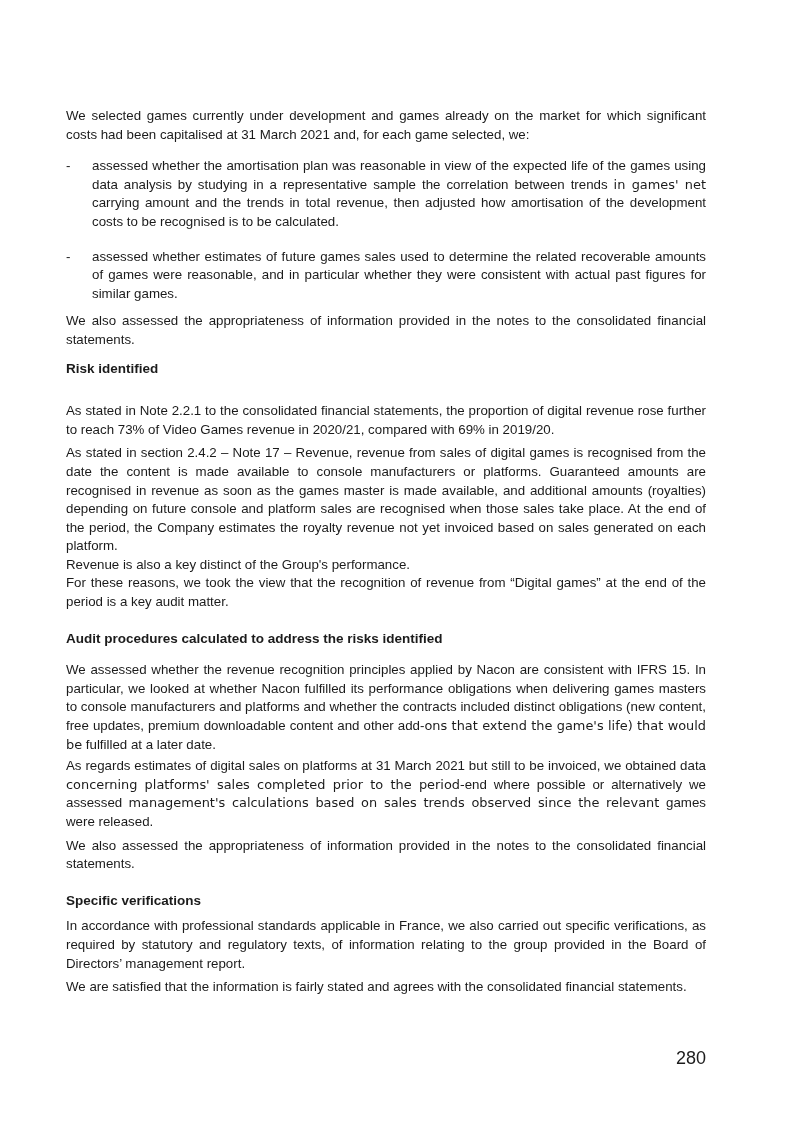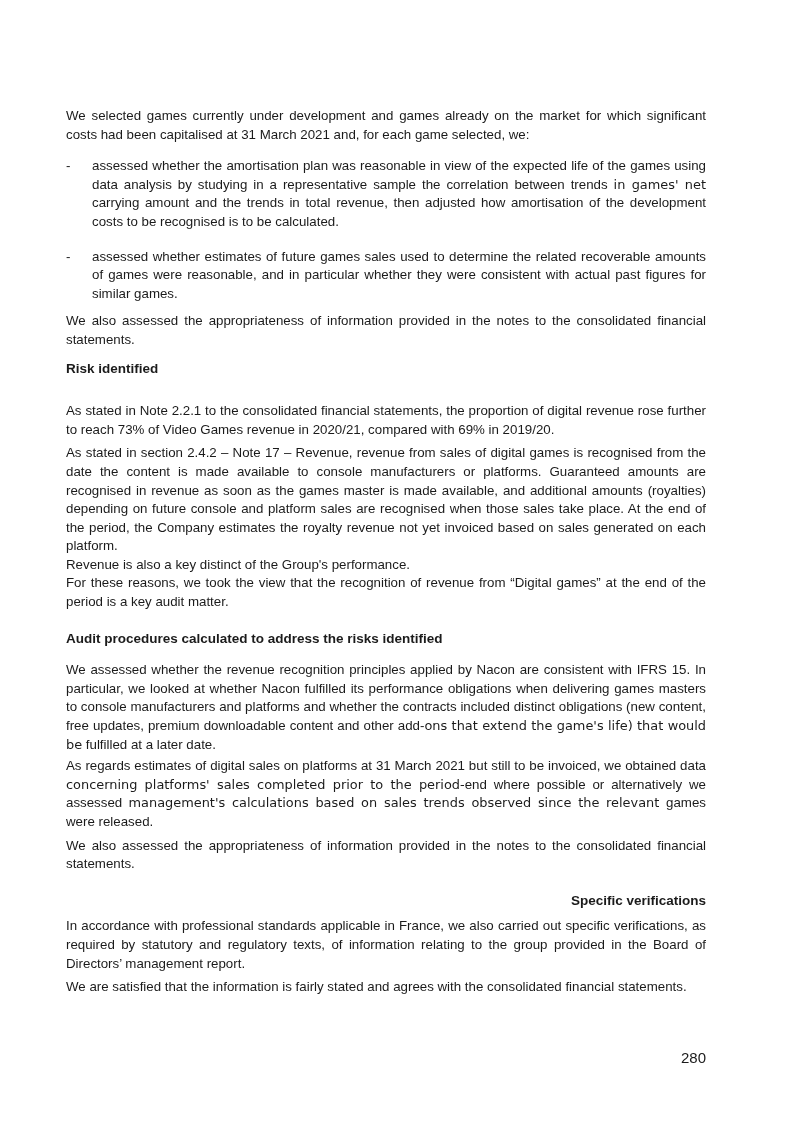--- a/index.html
+++ b/index.html
@@ -43,21 +43,21 @@
     text-align: left;
     font-size: 13.5px;
   }
   
   .alt {
     font-family: "DejaVu Sans", sans-serif;
     font-size: 12.9px;
   }
   .page-number {
     text-align: center;
-    font-size: 15px;
+    font-size: 18px;
     line-height: 18.6px;
     margin-top: 20px;
   }
 </style>
 </head>
 <body>
 
 <div class="doc-body">
 
     <div class="para" style="margin-top: 12px;"><span>We selected games currently under development and games already on the market for which significant costs had been capitalised at 31 March 2021 and, for each game selected, we:</span></div>
@@ -66,19 +66,19 @@
     <div class="para" style="margin-top: 9px;"><span>We also assessed the appropriateness of information provided in the notes to the consolidated financial statements.</span></div>
     <h3 class="h-bold" style="margin-top: 10px;"><span>Risk identified</span></h3>
     <div class="para" style="margin-top: 24px;"><span>As stated in Note 2.2.1 to the consolidated financial statements, the proportion of digital revenue rose further to reach 73% of Video Games revenue in 2020/21, compared with 69% in 2019/20.</span></div>
     <div class="para" style="margin-top: 5px;"><span>As stated in section 2.4.2 – Note 17 – Revenue, revenue from sales of digital games is recognised from the date the content is made available to console manufacturers or platforms. Guaranteed amounts are recognised in revenue as soon as the games master is made available, and additional amounts (royalties) depending on future console and platform sales are recognised when those sales take place. At the end of the period, the Company estimates the royalty revenue not yet invoiced based on sales generated on each platform.</span></div>
     <div class="para" style="margin-top: 0px;"><span>Revenue is also a key distinct of the Group's performance.</span></div>
     <div class="para" style="margin-top: 0px;"><span>For these reasons, we took the view that the recognition of revenue from “Digital games” at the end of the period is a key audit matter.</span></div>
     <h3 class="h-bold" style="margin-top: 18px;"><span>Audit procedures calculated to address the risks identified</span></h3>
     <div class="para" style="margin-top: 13px;"><span>We assessed whether the revenue recognition principles applied by Nacon are consistent with IFRS 15. In particular, we looked at whether Nacon fulfilled its performance obligations when delivering games masters to console manufacturers and platforms and whether the contracts included distinct obligations (new content, free updates, premium downloadable content and other add-</span><span class="alt">ons that extend the game's life) that would be</span><span> fulfilled at a later date.</span></div>
     <div class="para" style="margin-top: 3px;"><span>As regards estimates of digital sales on platforms at 31 March 2021 but still to be invoiced, we obtained data </span><span class="alt">concerning platforms' sales completed prior to the period-</span><span>end where possible or alternatively we assessed </span><span class="alt">management's calculations based on sales trends observed since the relevant </span><span>games were released.</span></div>
     <div class="para" style="margin-top: 5px;"><span>We also assessed the appropriateness of information provided in the notes to the consolidated financial statements.</span></div>
-    <h3 class="h-bold" style="margin-top: 18px; text-align: right;"><span>Specific verifications</span></h3>
+    <h3 class="h-bold" style="margin-top: 18px;"><span>Specific verifications</span></h3>
     <div class="para" style="margin-top: 7px;"><span>In accordance with professional standards applicable in France, we also carried out specific verifications, as required by statutory and regulatory texts, of information relating to the group provided in the Board of Directors’ management report.</span></div>
     <div class="para" style="margin-top: 5px;"><span>We are satisfied that the information is fairly stated and agrees with the consolidated financial statements.</span></div>
   </div>
 <div class="doc-body" style="top:0; height:1131px; pointer-events:none;">
   <div class="page-number" style="position:absolute; bottom:63px; right:0; margin-top:0;">280</div>
 </div>
 
 </body></html>

